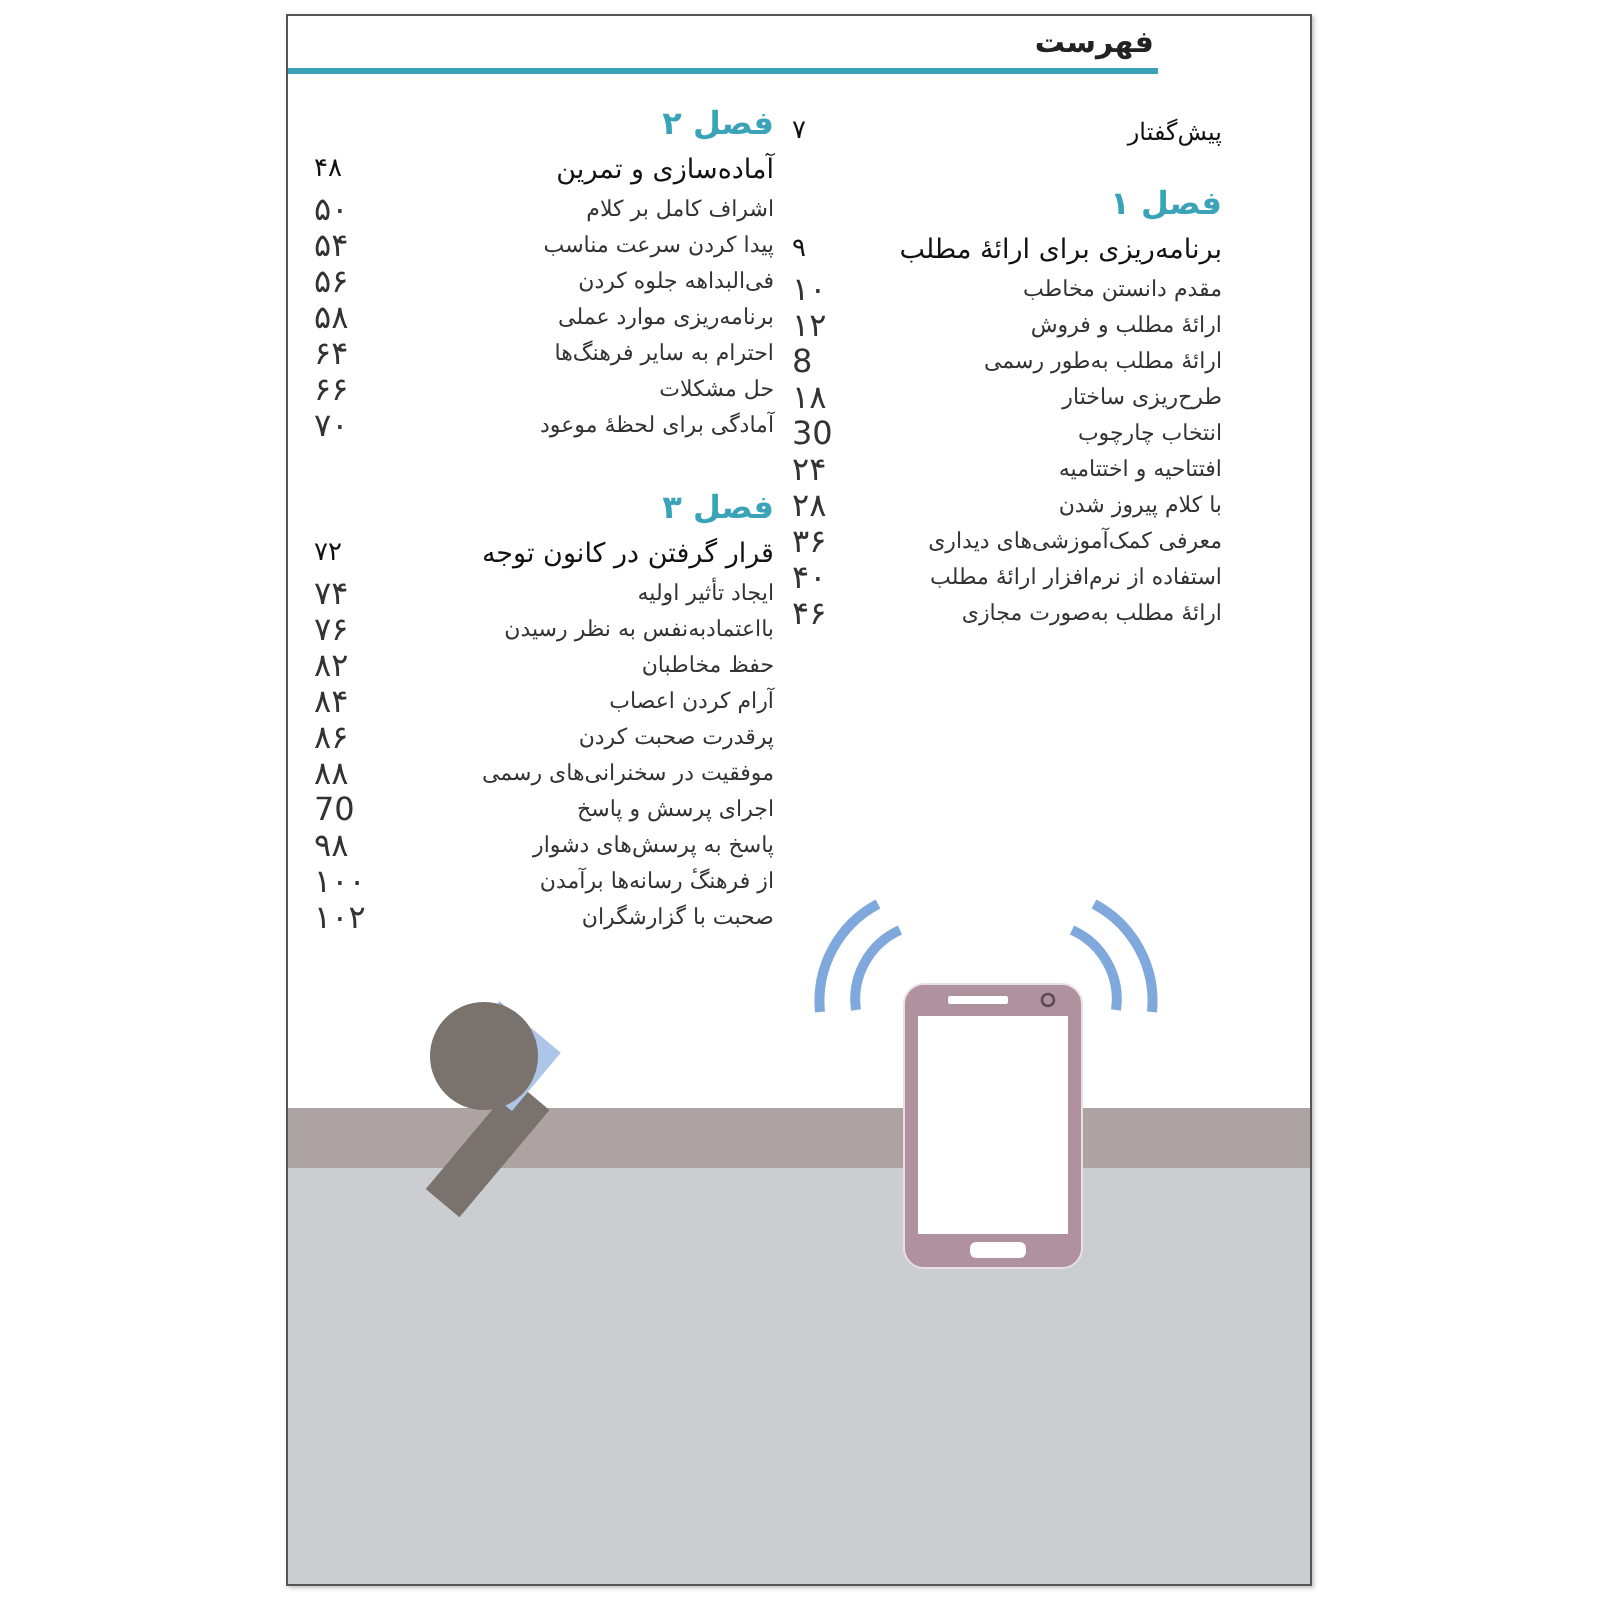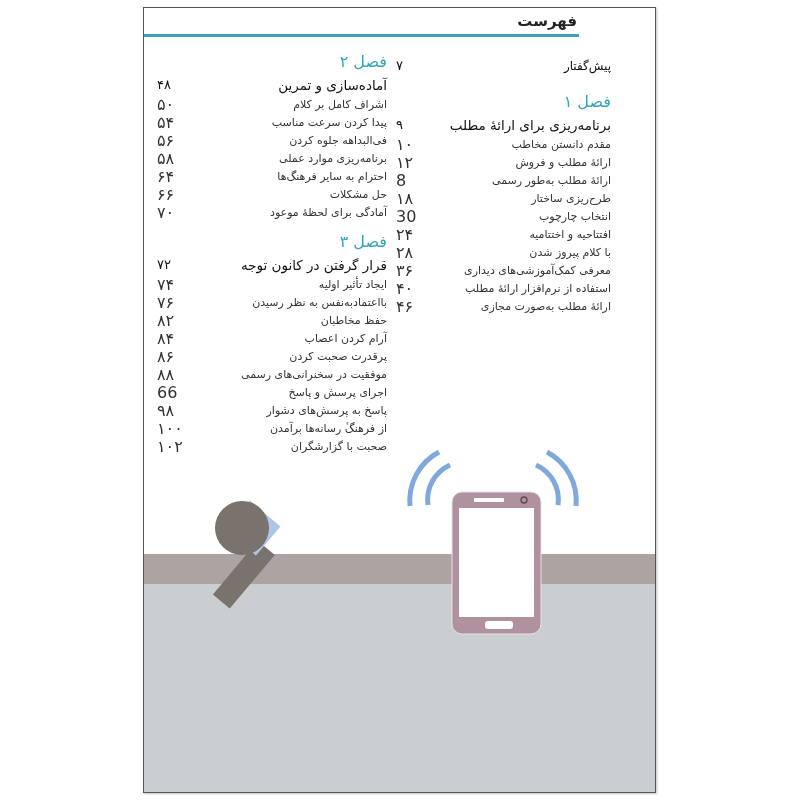--- a/index.html
+++ b/index.html
@@ -18,21 +18,21 @@
       position:absolute; left:0; top:26px; width:435px; height:3px; background:#3aa3b8;
     }
     .col { position:absolute; direction:rtl; }
     .col-right { right:44px; top:48px; width:215px; }
     .col-left { right:268px; top:36px; width:230px; }
     .row { position:relative; height:18px; line-height:18px; font-size:11px; color:#333; }
     .row .lbl { position:absolute; right:0; top:0; white-space:nowrap; }
     .row .pg { position:absolute; left:0; top:0; font-size:16px; color:#333; direction:rtl; }
     .row.major { height:22px; line-height:22px; font-size:13.5px; color:#111; }
     .row.major .pg { font-size:13px; color:#111; }
-    .chapter { height:24px; line-height:24px; font-size:16px; font-weight:normal; color:#3aa3b8; margin-top:6px; }
+    .chapter { height:24px; line-height:24px; font-size:16px; font-weight:bold; color:#3aa3b8; margin-top:6px; }
     .gap { height:8px; }
     .illus { position:absolute; left:0; top:440px; width:513px; height:346px; }
   </style>
 </head>
 <body>
 
 <div class="page">
   <div class="title">فهرست</div>
   <div class="title-rule"></div>
 
@@ -121,21 +121,21 @@
       <div class="row">
           <span class="lbl">حل مشکلات</span>
           <span class="pg">۶۶</span>
         </div>
       <div class="row">
           <span class="lbl">آمادگی برای لحظهٔ موعود</span>
           <span class="pg">۷۰</span>
         </div>
     </div>
 
-    <div class="chapter" style="margin-top:8px;">فصل ۳</div>
+    <div class="chapter" style="margin-top:20px;">فصل ۳</div>
     <div class="row major">
       <span class="lbl">قرار گرفتن در کانون توجه</span>
       <span class="pg">۷۲</span>
     </div>
     <div>
       <div class="row">
           <span class="lbl">ایجاد تأثیر اولیه</span>
           <span class="pg">۷۴</span>
         </div>
       <div class="row">
@@ -153,21 +153,21 @@
       <div class="row">
           <span class="lbl">پرقدرت صحبت کردن</span>
           <span class="pg">۸۶</span>
         </div>
       <div class="row">
           <span class="lbl">موفقیت در سخنرانی‌های رسمی</span>
           <span class="pg">۸۸</span>
         </div>
       <div class="row">
           <span class="lbl">اجرای پرسش و پاسخ</span>
-          <span class="pg">66</span>
+          <span class="pg">70</span>
         </div>
       <div class="row">
           <span class="lbl">پاسخ به پرسش‌های دشوار</span>
           <span class="pg">۹۸</span>
         </div>
       <div class="row">
           <span class="lbl">از فرهنگٔ رسانه‌ها برآمدن</span>
           <span class="pg">۱۰۰</span>
         </div>
       <div class="row">

